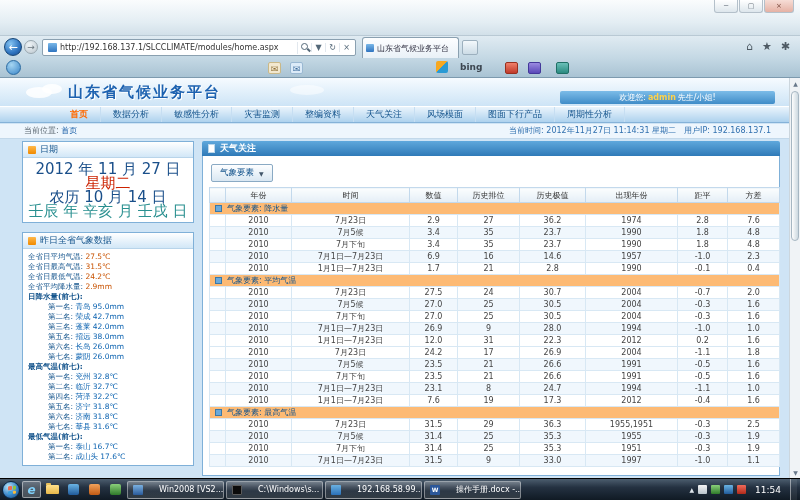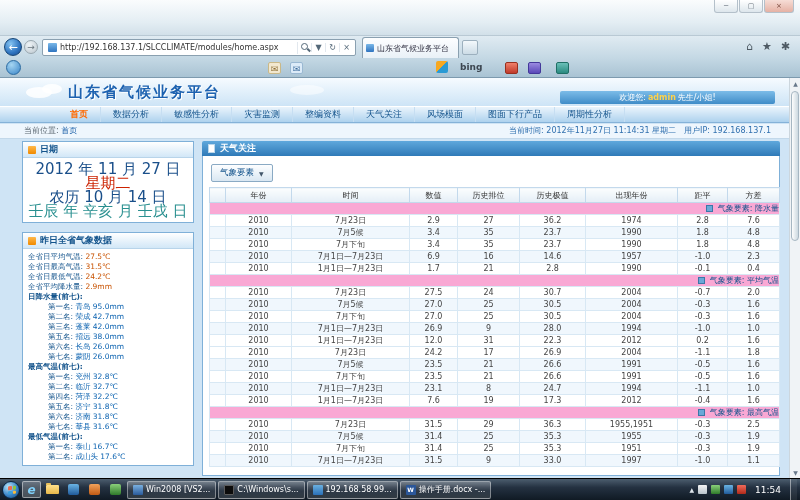--- a/index.html
+++ b/index.html
@@ -85,21 +85,21 @@
   .crumbrow{position:absolute;left:0;top:46px;width:789px;height:15px;background:#eef6fd;
     border-bottom:1px solid #c2d8ea;font-size:8px;line-height:14px;color:#5a6670}
   .crumb-left{position:absolute;left:24px}
   .crumb-left .loc{color:#1a5fa8}
   .crumb-right{position:absolute;right:18px;color:#2f6fae}
 
   
   .sidebar{position:absolute;left:22px;top:63px;width:172px}
   .sbox{background:#fff;border:1px solid #7fb0d8;margin-bottom:9px}
   .sbox-h{height:16px;background:linear-gradient(#ffffff,#d2e7f7);border-bottom:1px solid #b8d4ea;
-    display:flex;align-items:center;gap:4px;padding:0 5px;font-size:9px;font-weight:bold;color:#14548c}
+    display:flex;align-items:center;gap:4px;padding:0 5px;font-size:9px;font-weight:normal;color:#14548c}
   .hicon{width:8px;height:8px;background:linear-gradient(#ffb84a,#f08a00);border-radius:1px;flex:none}
   .cal-body{padding:4px 2px;text-align:center;font-size:15px;line-height:14px;color:#1a4f8a}
   .cal-week{color:#cc2200}
   .cal-ganzhi{color:#2a9090}
   .wx-body{padding:3px 5px;font-size:7.5px;line-height:10px;white-space:nowrap}
   .wline .lbl{color:#14548c}
   .wline .val{color:#c85200}
   .wsec{color:#14548c;font-weight:bold}
   .writem{padding-left:20px}
   .writem .rank{color:#14548c}
@@ -110,21 +110,21 @@
   .panel-h{height:15px;background:linear-gradient(#5fa8dc,#2f7ab8);border-radius:2px 2px 0 0;
     display:flex;align-items:center;gap:5px;padding:0 6px;color:#fff;font-size:9px;font-weight:bold}
   .picon{width:7px;height:9px;background:#fff;border:1px solid #bcd8ec;flex:none}
   .panel-body{background:#fff;border:1px solid #7fb0d8;border-top:none;padding:4px 6px 8px}
   .filterbtn{display:inline-flex;align-items:center;gap:5px;border:1px solid #8aaac4;cursor:pointer;
     background:linear-gradient(#fdfeff,#d9e7f2);border-radius:2px;padding:2px 8px;font-size:8.5px;color:#14548c;margin:1px 0 5px 2px}
   .fb-arrow{font-size:6px;color:#41566a}
   .wtable{width:100%;border-collapse:collapse;table-layout:fixed;font-size:8px}
   .wtable th{border:1px solid #c3d9ec;background:linear-gradient(#fbfdfe,#e4eef6);height:15px;font-weight:normal;color:#333;overflow:hidden;white-space:nowrap}
   .wtable td{border:1px solid #d8e8f4;height:12px;text-align:center;color:#444;overflow:hidden;white-space:nowrap}
-  tr.grow td{background:#f9a8d4;text-align:right;color:#14548c;padding-left:5px}
+  tr.grow td{background:#fdba74;text-align:left;color:#14548c;padding-left:5px}
   .gicon{display:inline-block;width:7px;height:7px;background:#6aa8d8;border:1px solid #3a78a8;margin-right:5px;vertical-align:-1px}
   tr.r0 td{background:#fff}
   tr.r1 td{background:#f0f7fd}
 
   
   .taskbar{position:absolute;left:0;top:478px;width:100%;height:22px;display:flex;align-items:center;gap:2px;padding:0 2px;
     background:linear-gradient(#4c5d6e,#243141 40%,#101a24);border-top:1px solid #000}
   .orb{width:18px;height:18px;border-radius:50%;flex:none;position:relative;cursor:pointer;
     background:radial-gradient(circle at 35% 30%,#bce6f8,#3a85c8 55%,#12406e);border:1px solid #0a2440}
   .orb .flag{position:absolute;left:4.5px;top:4.5px;width:8px;height:8px;display:grid;
@@ -134,21 +134,21 @@
   .ql{width:19px;height:17px;display:flex;align-items:center;justify-content:center;border-radius:2px;flex:none;cursor:pointer}
   .ql.active{background:rgba(255,255,255,.22);border:1px solid rgba(255,255,255,.45)}
   .ie-e{color:#7fd0fa;font-weight:bold;font-style:italic;font-size:12px;line-height:14px}
   .folder{width:13px;height:9px;background:linear-gradient(#ffe08a,#e8b84a);border-radius:1px;position:relative}
   .folder::before{content:'';position:absolute;top:-2px;left:0;width:5px;height:2px;background:#e8c05a;border-radius:1px 1px 0 0}
   .qlsq{width:11px;height:11px;border-radius:2px}
   .q1{background:linear-gradient(#6ab4e4,#205a9a)}
   .q2{background:linear-gradient(#f2a25a,#c05a14)}
   .q3{background:linear-gradient(#8ad07a,#2f7a2a)}
   .tbtns{display:flex;gap:2px}
-  .tbtn{height:18px;max-width:97px;display:flex;align-items:center;gap:3px;padding:0 5px;flex:none;cursor:pointer;
+  .tbtn{height:18px;max-width:97px;display:flex;align-items:center;gap:16px;padding:0 5px;flex:none;cursor:pointer;
     background:linear-gradient(rgba(255,255,255,.28),rgba(255,255,255,.07) 55%,rgba(255,255,255,.13));
     border:1px solid rgba(255,255,255,.4);border-radius:2px;color:#fff;font-size:8px;white-space:nowrap;overflow:hidden}
   .ticn{width:10px;height:10px;flex:none;border-radius:1px;font-size:6px;line-height:10px;text-align:center;color:#fff;font-weight:bold}
   .ticn.vm{background:linear-gradient(#7ab0e0,#2a5a9a)}
   .ticn.cmd{background:#0c0c0c;border:1px solid #5a5a5a}
   .ticn.remote{background:linear-gradient(#6ab0e0,#2a70b8)}
   .ticn.word{background:#2b579a}
   .tray{margin-left:auto;display:flex;align-items:center;gap:4px;padding-right:1px}
   .trayx{font-size:6px;color:#dfe6ec;cursor:pointer}
   .ti{width:9px;height:9px;border-radius:1px;cursor:pointer}

